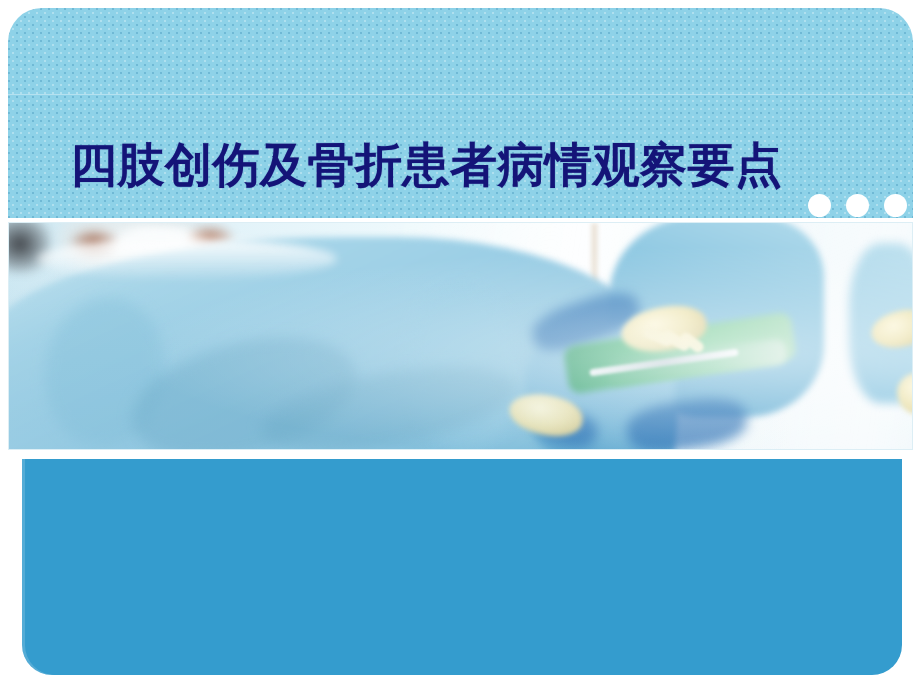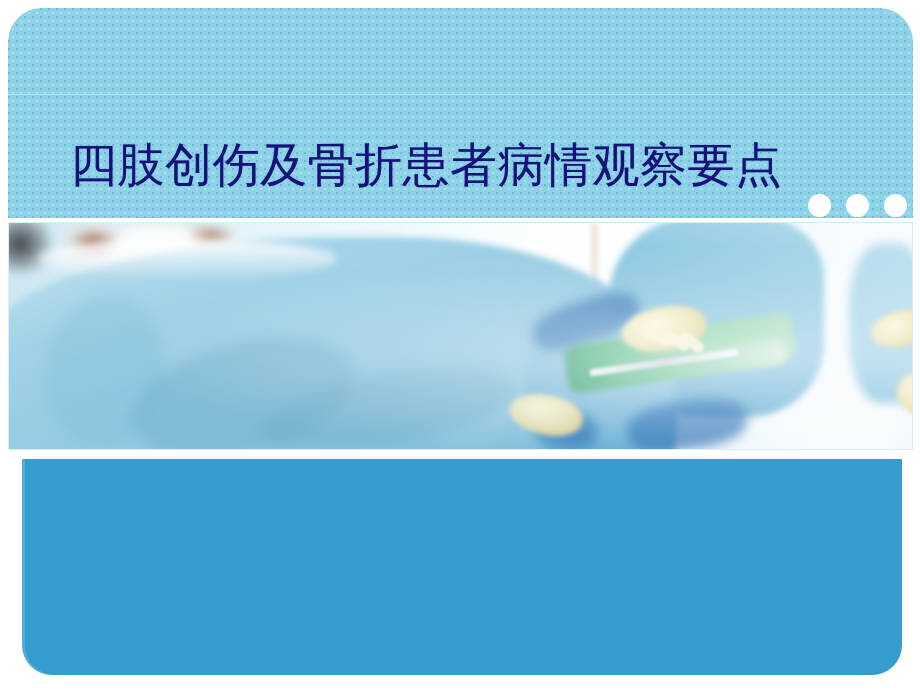--- a/index.html
+++ b/index.html
@@ -41,21 +41,21 @@
   }
 
   #title-text {
     position:absolute;
     left:62px;
     top:131px;
     color:#141478;
     font-family:"DejaVu Serif", serif;
     font-size:47px;
     line-height:52px;
-    font-weight:400;
+    font-weight:700;
     letter-spacing:0.5px;
     white-space:nowrap;
     text-shadow:0 0 1px rgba(20,20,120,.55);
   }
 
   .title-dot {
     position:absolute;
     width:23px; height:23px;
     border-radius:50%;
     background:#ffffff;

